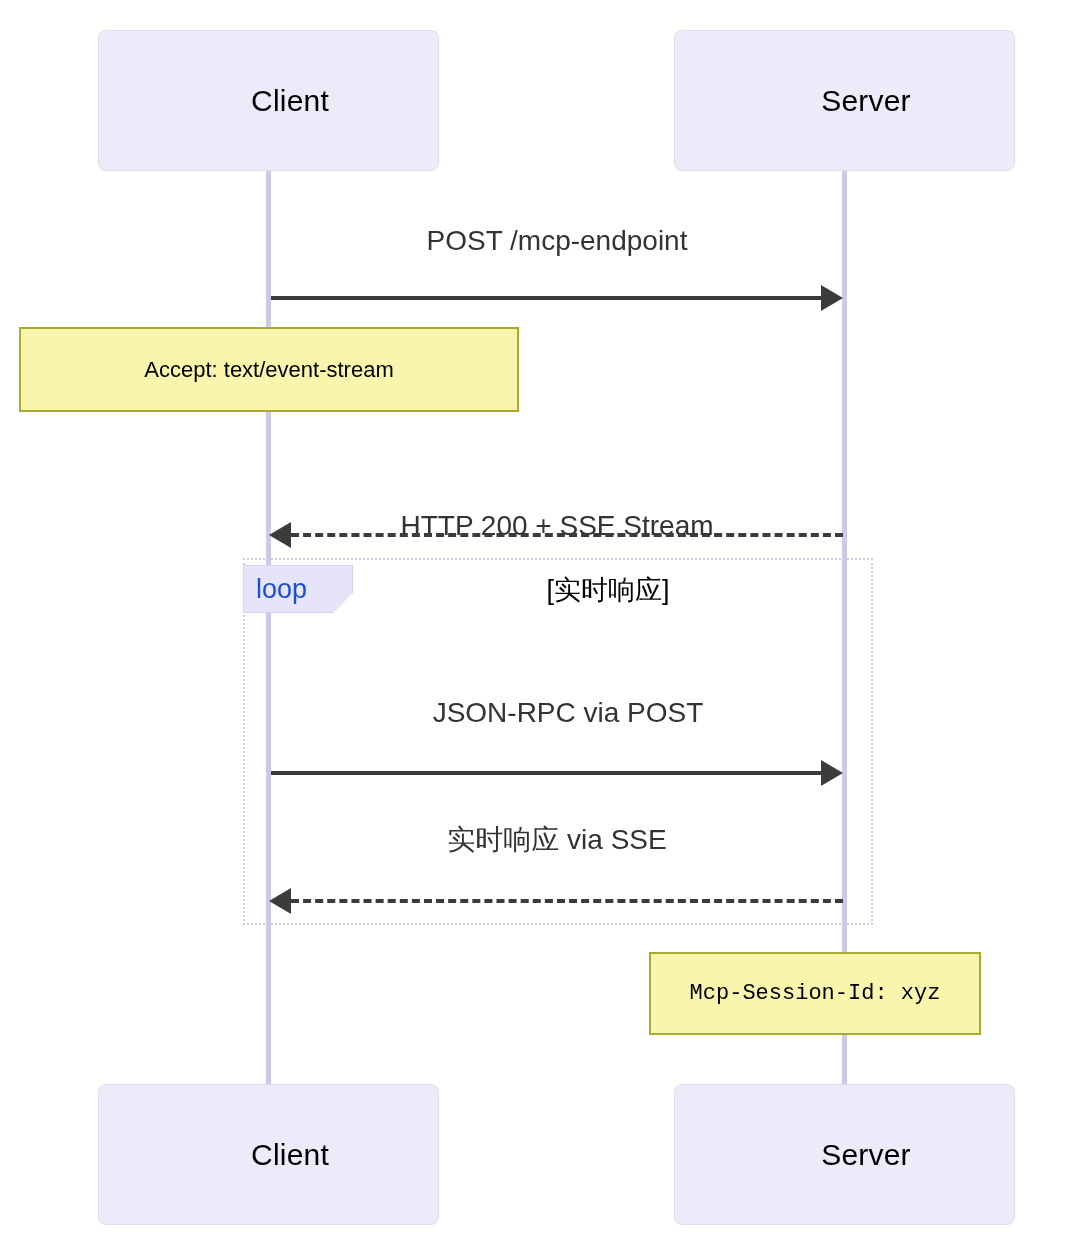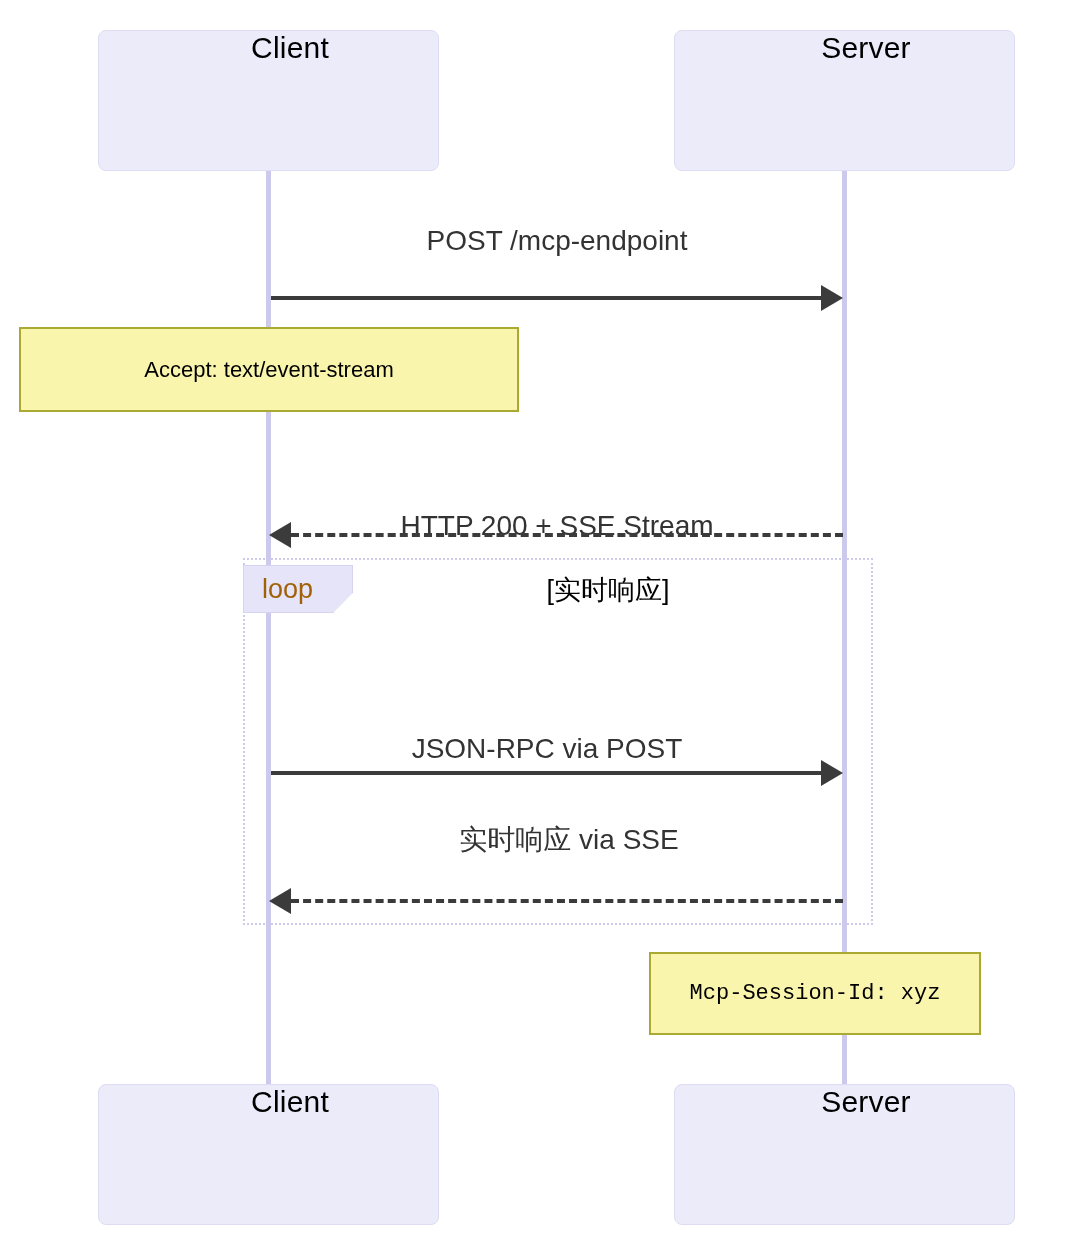--- a/index.html
+++ b/index.html
@@ -19,21 +19,21 @@
   }
 
   
   .participant {
     position: absolute;
     box-sizing: border-box;
     background: #ECEBFA;
     border: 1.5px solid #DEDCF5;
     border-radius: 8px;
     display: flex;
-    align-items: flex-start;
+    align-items: center;
     justify-content: center;
     color: #000000;
     font-size: 30px;
     font-weight: 400;
     letter-spacing: 0.2px;
     padding-left: 43px;
   }
 
   
   .lifeline {
@@ -94,25 +94,25 @@
     position: absolute;
     box-sizing: border-box;
     border: 2px dotted #CDCAEC;
     background: transparent;
   }
   .loop-tab {
     position: absolute;
     box-sizing: border-box;
     background: #E6E4F8;
     border: 1px solid #D6D3F0;
-    color: #a16207;
+    color: #1d4ed8;
     font-size: 27px;
     display: flex;
     align-items: center;
-    padding-left: 18px;
+    padding-left: 12px;
     -webkit-clip-path: polygon(0 0, 100% 0, 100% 58%, 82% 100%, 0 100%);
     clip-path: polygon(0 0, 100% 0, 100% 58%, 82% 100%, 0 100%);
   }
   .loop-cond {
     position: absolute;
     color: #000000;
     font-size: 27px;
     white-space: nowrap;
     text-align: center;
   }
@@ -143,25 +143,25 @@
   <div class="arrowhead right" style="left:821px; top:285px;"></div>
 
   <div class="note" style="left:19px; top:327px; width:500px; height:85px;">
     <span>Accept: text/event-stream</span>
   </div>
 
   <div class="msg-label" style="left:271px; top:461px; width:572px;margin-top:48px;">HTTP 200 + SSE Stream</div>
   <div class="msg-line dashed" style="left:291px; top:533px; width:552px;"></div>
   <div class="arrowhead left" style="left:269px; top:522px;"></div>
 
-  <div class="msg-label" style="left:261px; top:696px; width:572px;margin-top:36px;">JSON-RPC via POST</div>
+  <div class="msg-label" style="left:282px; top:696px; width:572px;">JSON-RPC via POST</div>
   <div class="msg-line" style="left:271px; top:771px; width:552px;"></div>
   <div class="arrowhead right" style="left:821px; top:760px;"></div>
 
-  <div class="msg-label" style="left:271px; top:823px; width:572px;padding-left:12px;">实时响应 via SSE</div>
+  <div class="msg-label" style="left:271px; top:823px; width:572px;">实时响应 via SSE</div>
   <div class="msg-line dashed" style="left:291px; top:899px; width:552px;"></div>
   <div class="arrowhead left" style="left:269px; top:888px;"></div>
 
   <div class="note" style="left:649px; top:952px; width:332px; height:83px;font-family:Liberation Mono, monospace;">
     <span>Mcp-Session-Id: xyz</span>
   </div>
 
   <div class="participant" style="left:98px; top:1084px; width:341px; height:141px;">
     <span>Client</span>
   </div>

